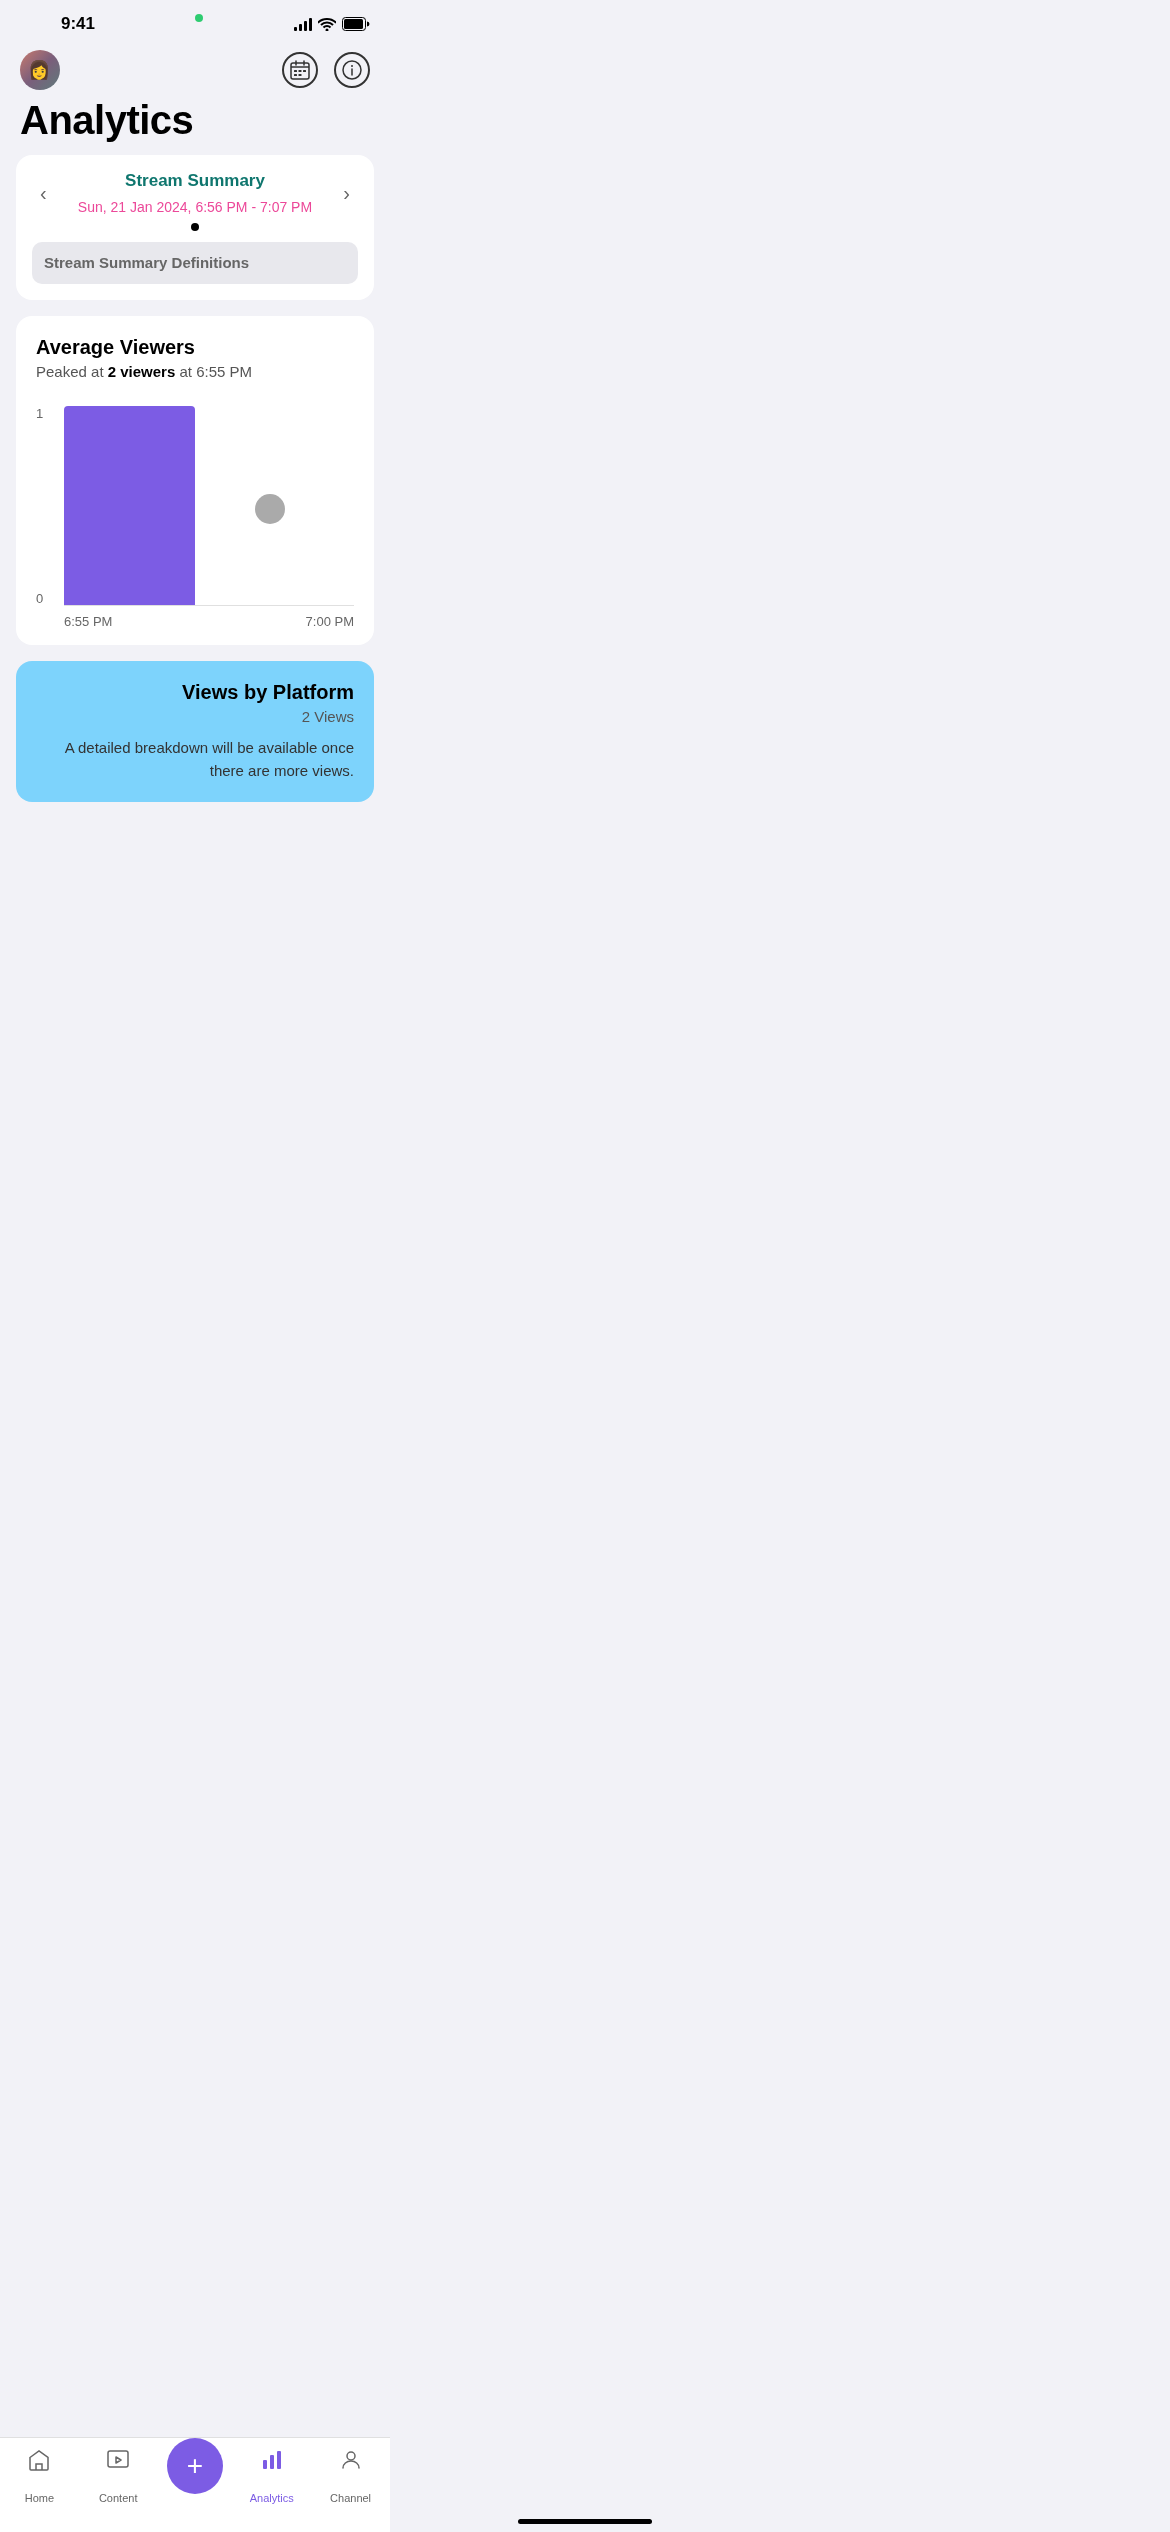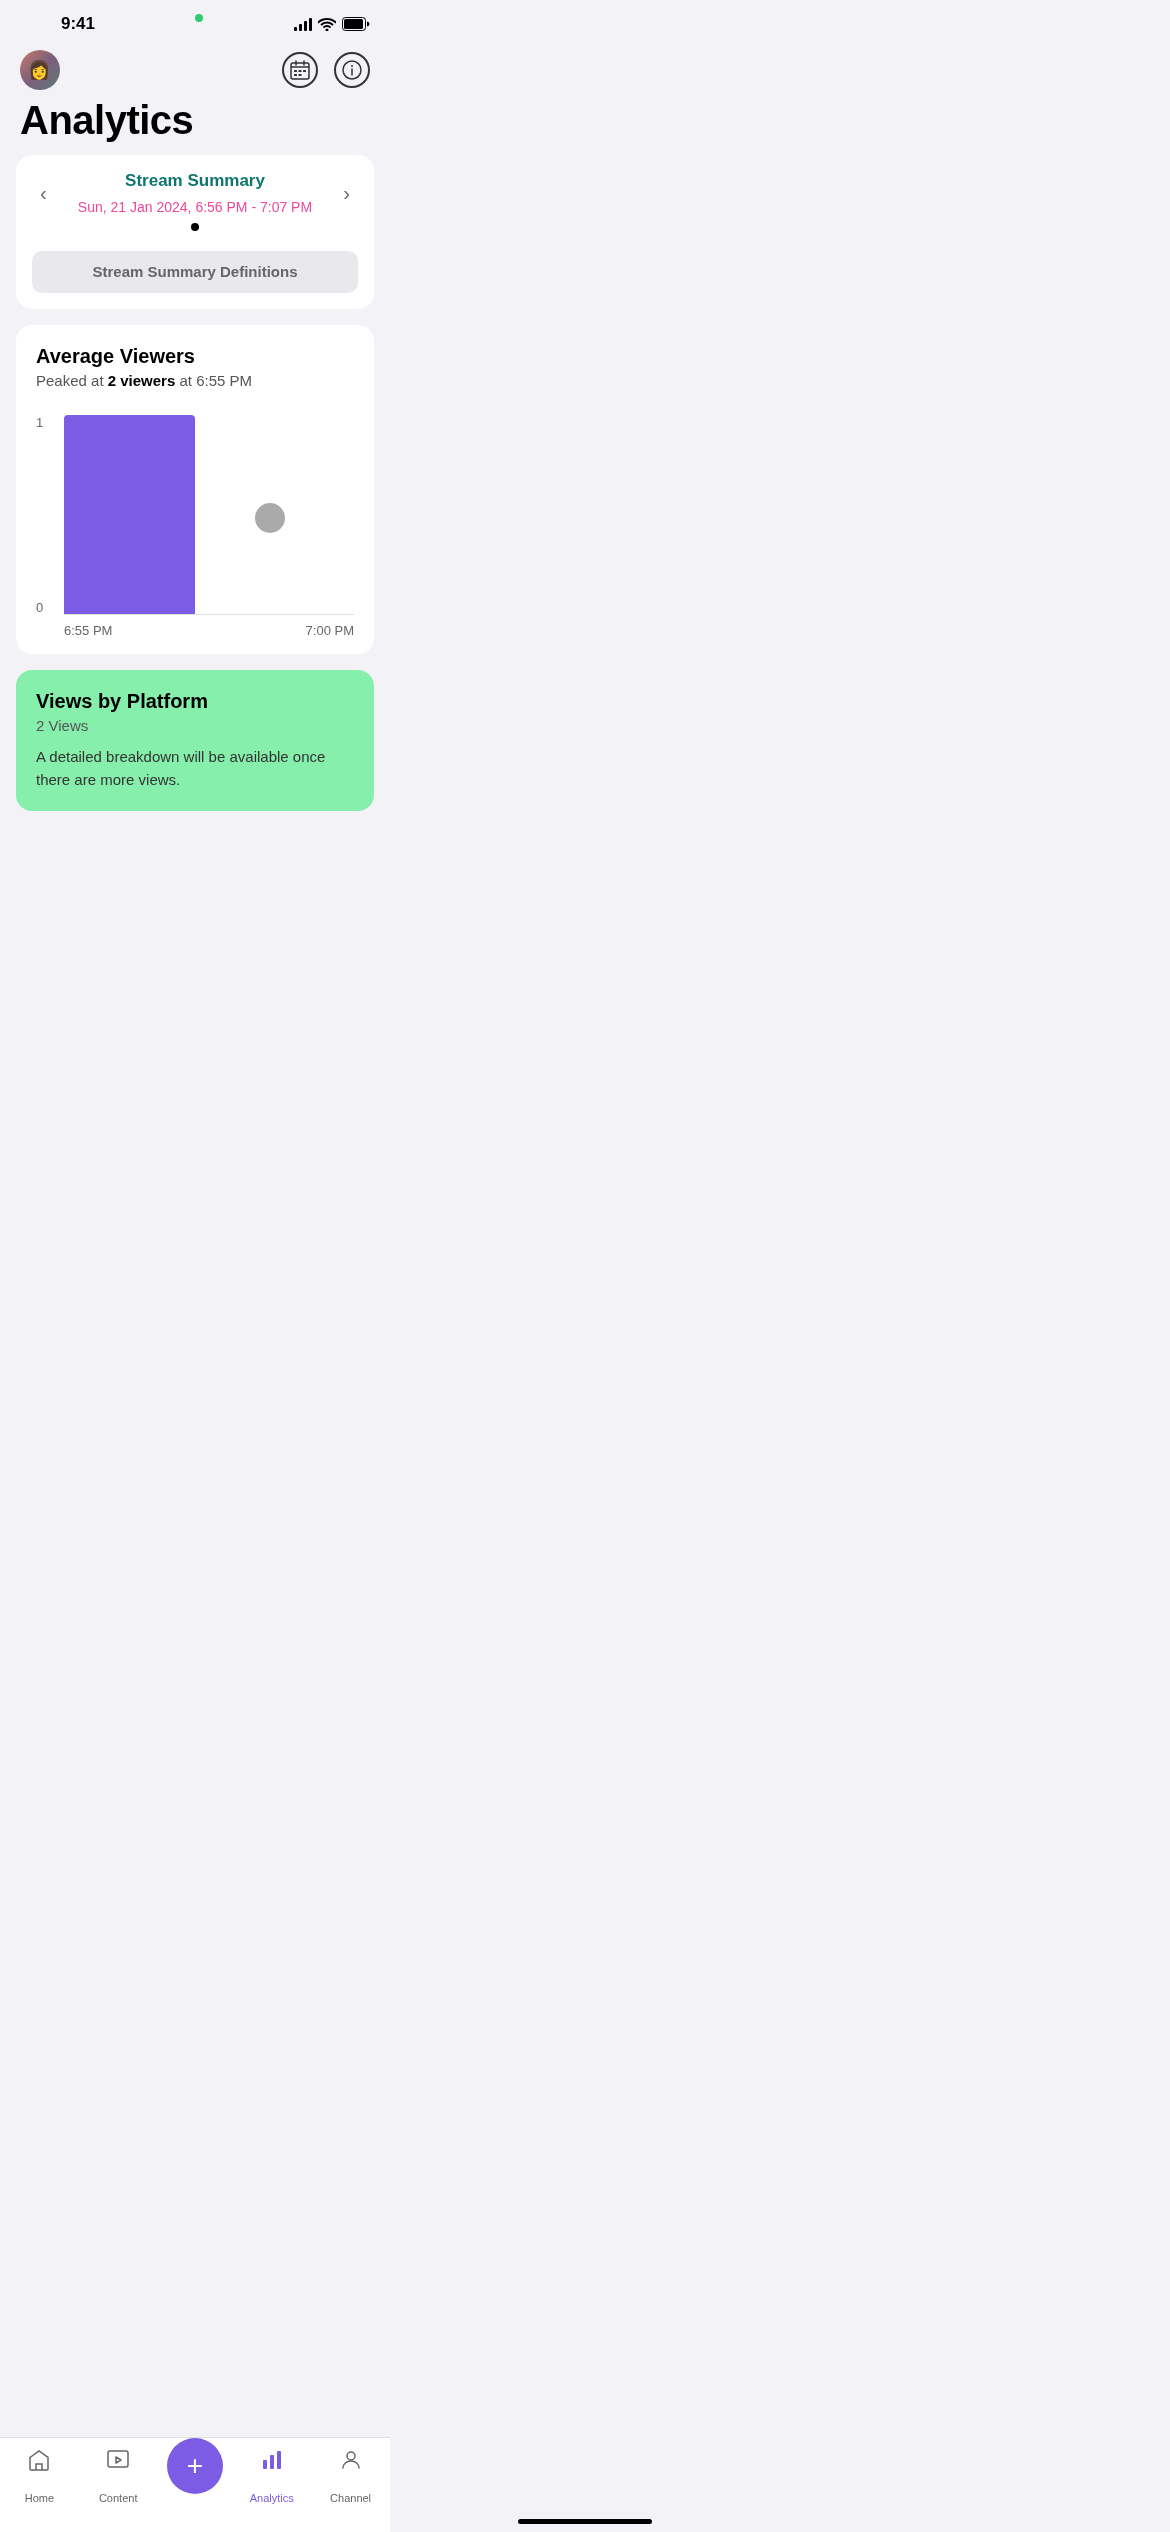--- a/index.html
+++ b/index.html
@@ -137,24 +137,24 @@
       padding: 8px 0 4px;
     }
     .dot {
       width: 8px;
       height: 8px;
       border-radius: 50%;
       background: #000;
     }
     .stream-definitions-btn {
       background: #e8e8ed;
-      margin: 16px 16px 16px;
+      margin: 7px 16px 16px;
       border-radius: 10px;
       padding: 12px;
-      text-align: center;
+      text-align: left;
       cursor: pointer;
     }
     .stream-definitions-btn span {
       font-size: 15px;
       font-weight: 600;
       color: #666;
     }
 
     
     .metric-card {
@@ -223,24 +223,25 @@
     .chart-x-labels {
       display: flex;
       justify-content: space-between;
       padding: 8px 0 0 28px;
       font-size: 13px;
       color: #666;
     }
 
     
     .views-card {
-      background: #86efac;
+      background: #7dd3fc;
       border-radius: 16px;
       margin: 0 16px 16px;
       padding: 20px;
+      text-align: right;
     }
 
     
     .bottom-nav {
       position: fixed;
       bottom: 0;
       left: 0;
       right: 0;
       width: 390px;
       background: #fff;

